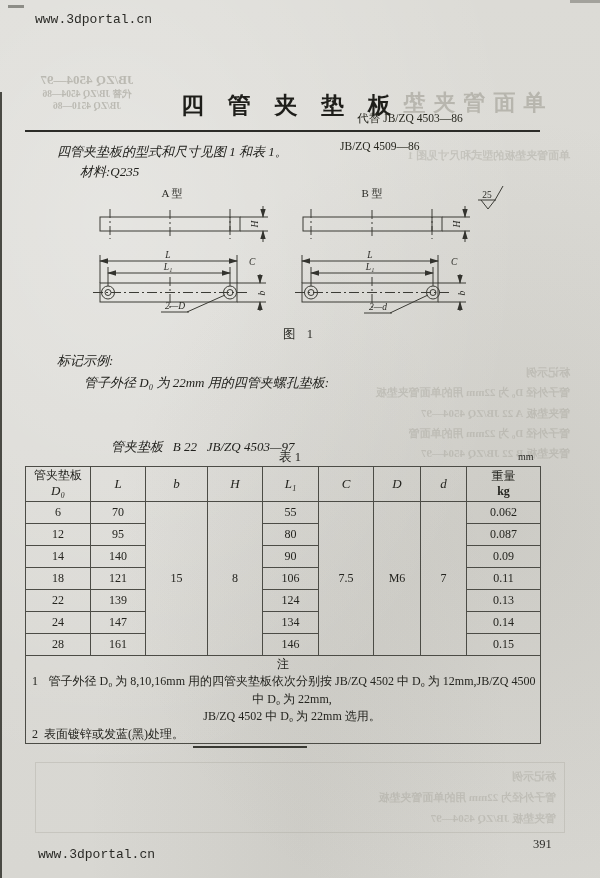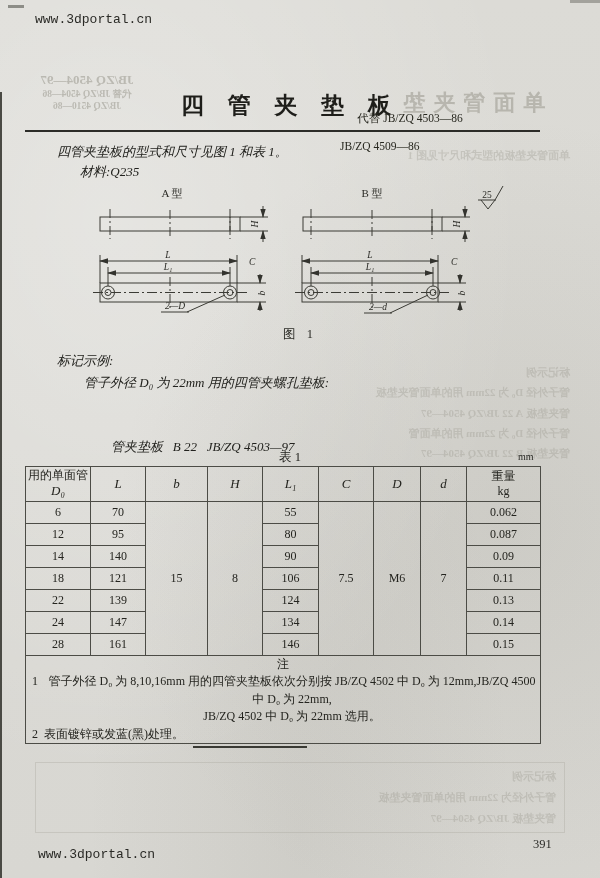--- a/index.html
+++ b/index.html
@@ -28,21 +28,21 @@
     border-collapse:collapse;width:515px;table-layout:fixed;
     font-size:12px;color:#24241f;
   }
   table.spec th,table.spec td{
     border:1px solid #4c4c46;text-align:center;vertical-align:middle;
     padding:0;height:21px;font-weight:normal;
   }
   table.spec{border:1.5px solid #3a3a34;}
   table.spec th{height:34px;line-height:1.25;}
   .ital{font-style:italic;font-family:"Liberation Serif",serif;font-size:13px;}
-  .sub{font-size:12px;}
+  .sub{font-size:12px;font-weight:bold;}
   td.notes{
     text-align:left;vertical-align:top;padding:4px 10px 6px 12px;height:auto;
     font-size:12px;line-height:1.45;
   }
   .noterow{display:flex;}
   .noteno{width:18px;flex:none;}
   .bleed{
     position:absolute;transform:scaleX(-1);color:#9a988e;opacity:.55;
     filter:blur(.7px);font-weight:bold;pointer-events:none;
   }
@@ -210,21 +210,21 @@
       <col style="width:55px">
         <col style="width:56px">
         <col style="width:55px">
       <col style="width:47px">
         <col style="width:46px">
         <col style="width:74px">
     </colgroup>
     <tbody>
         <tr>
       <th>
-            <div>用的单面管</div>
+            <div>管夹垫板</div>
             <div class="ital">D₀</div>
           </th>
       <th class="ital">L</th>
       <th class="ital">b</th>
       <th class="ital">H</th>
       <th class="ital">L₁</th>
       <th class="ital">C</th>
       <th class="ital">D</th>
       <th class="ital">d</th>
       <th>

